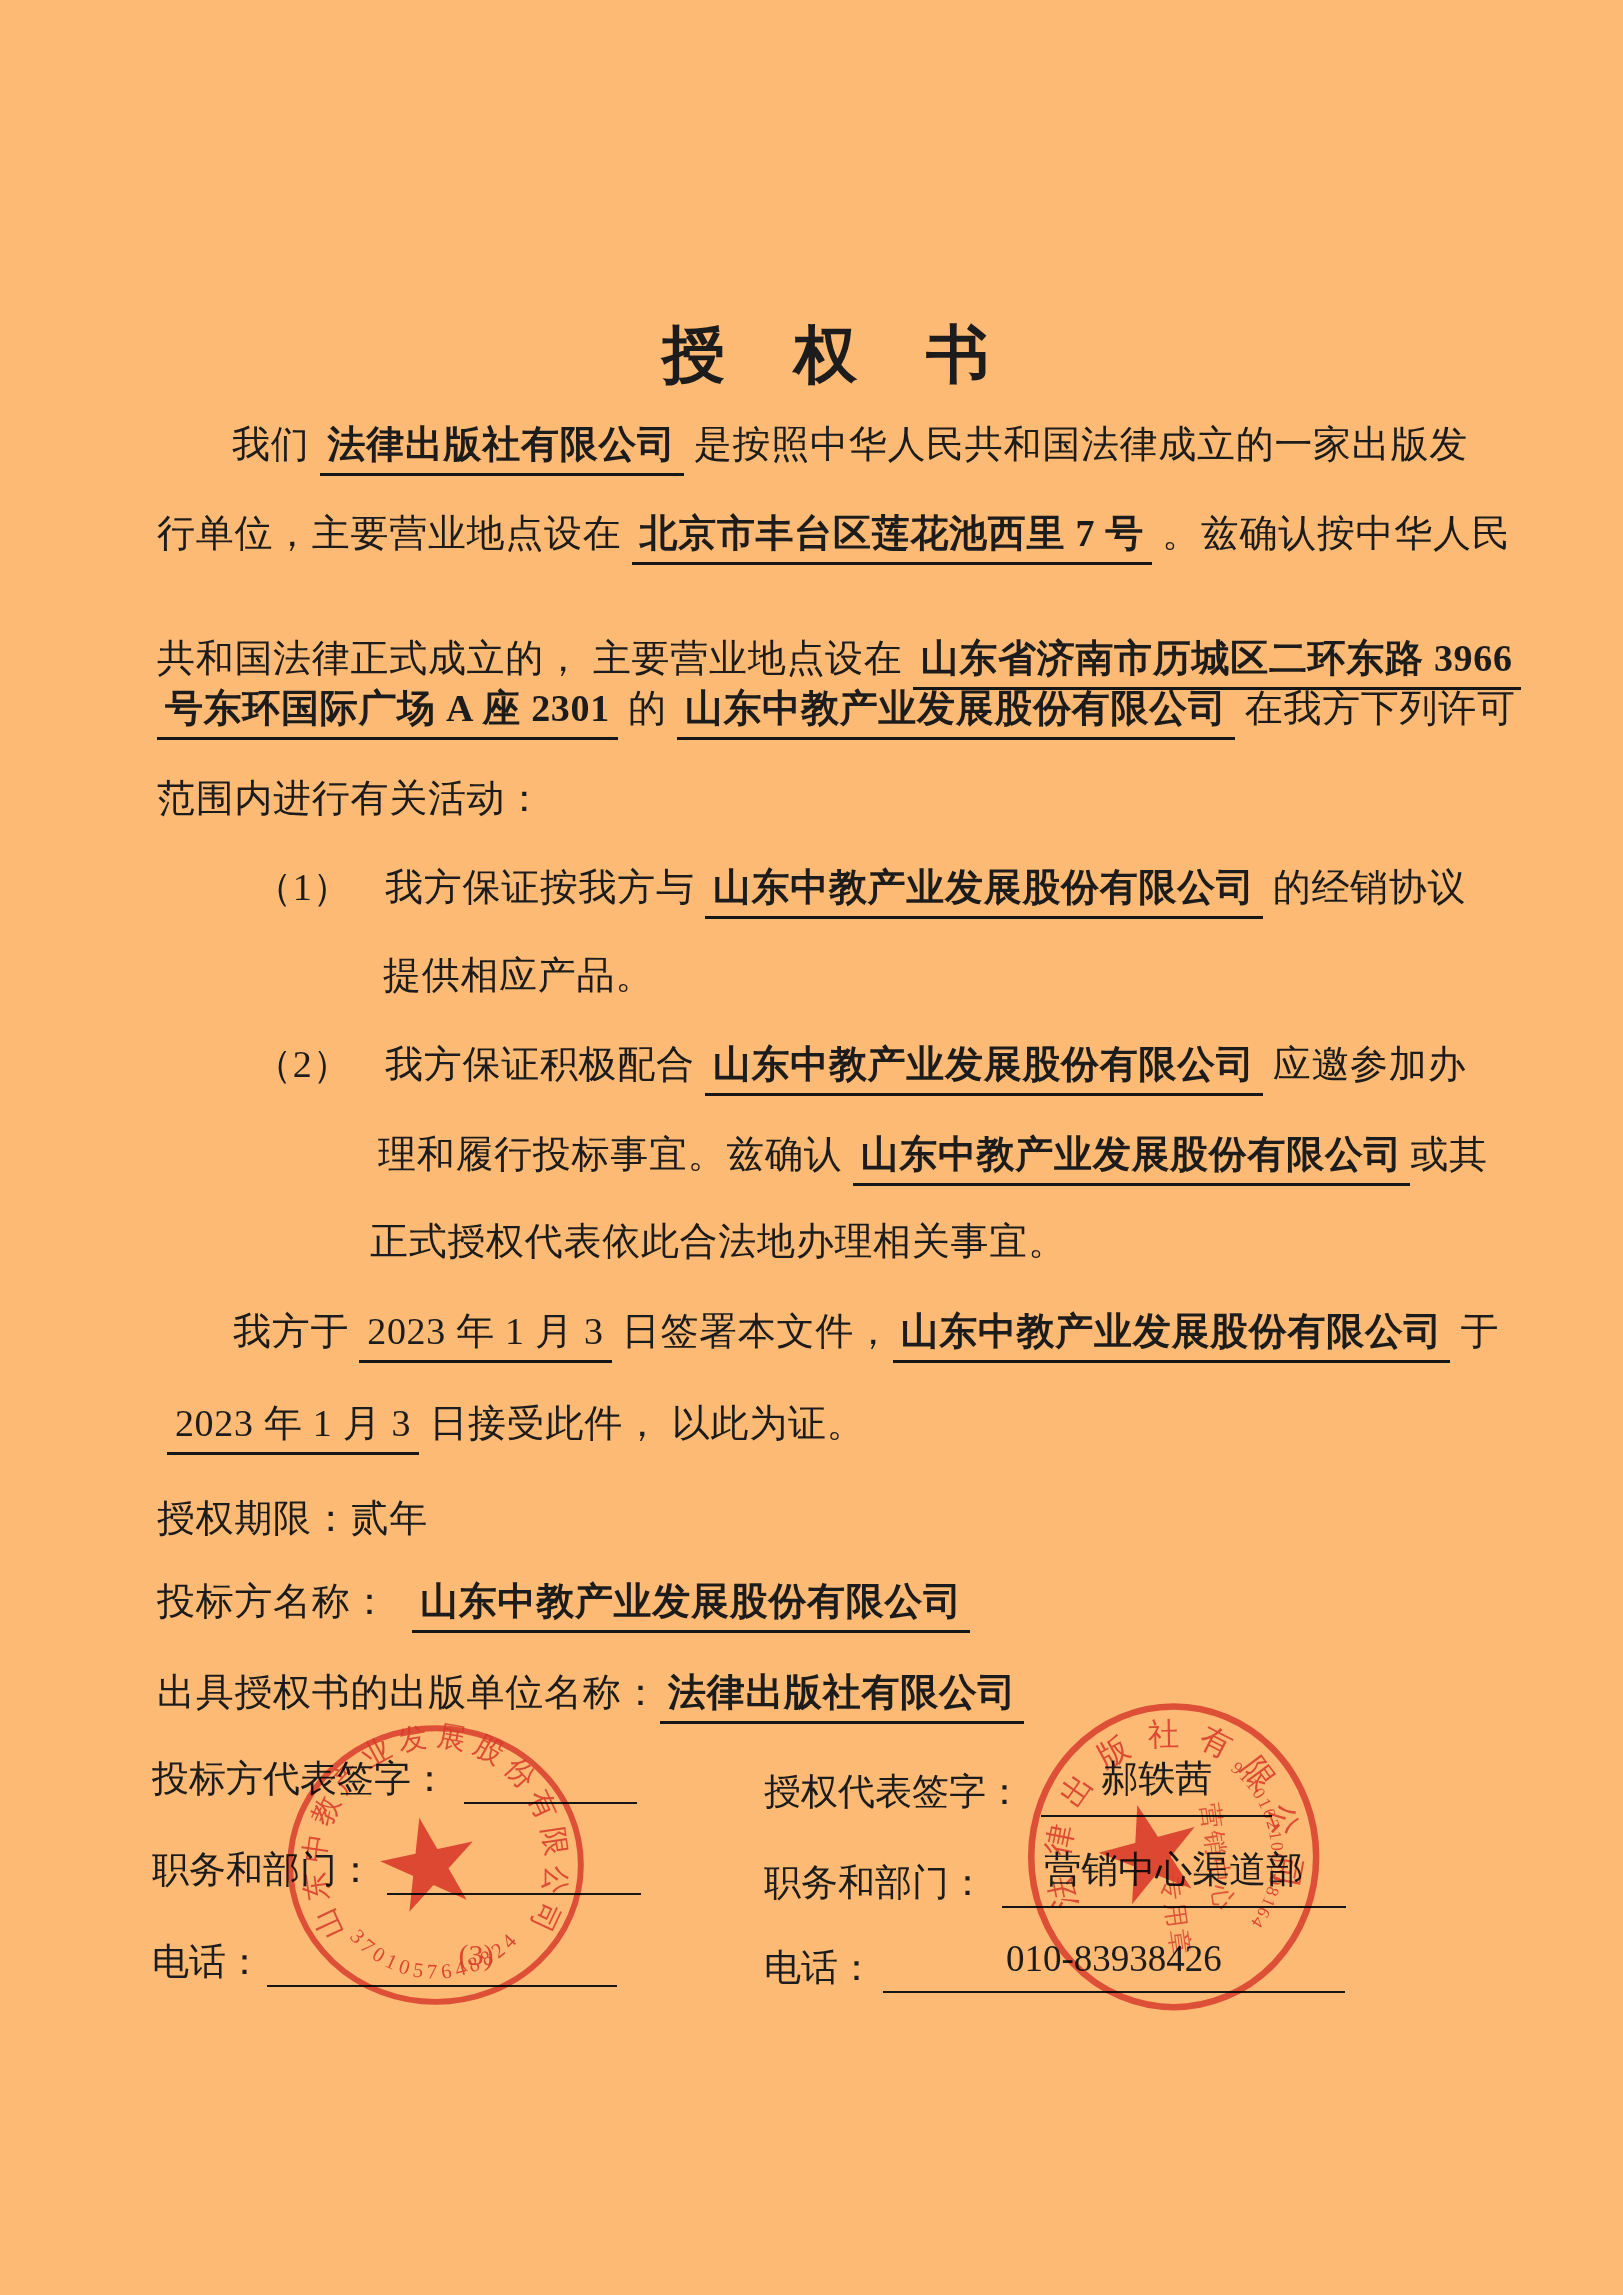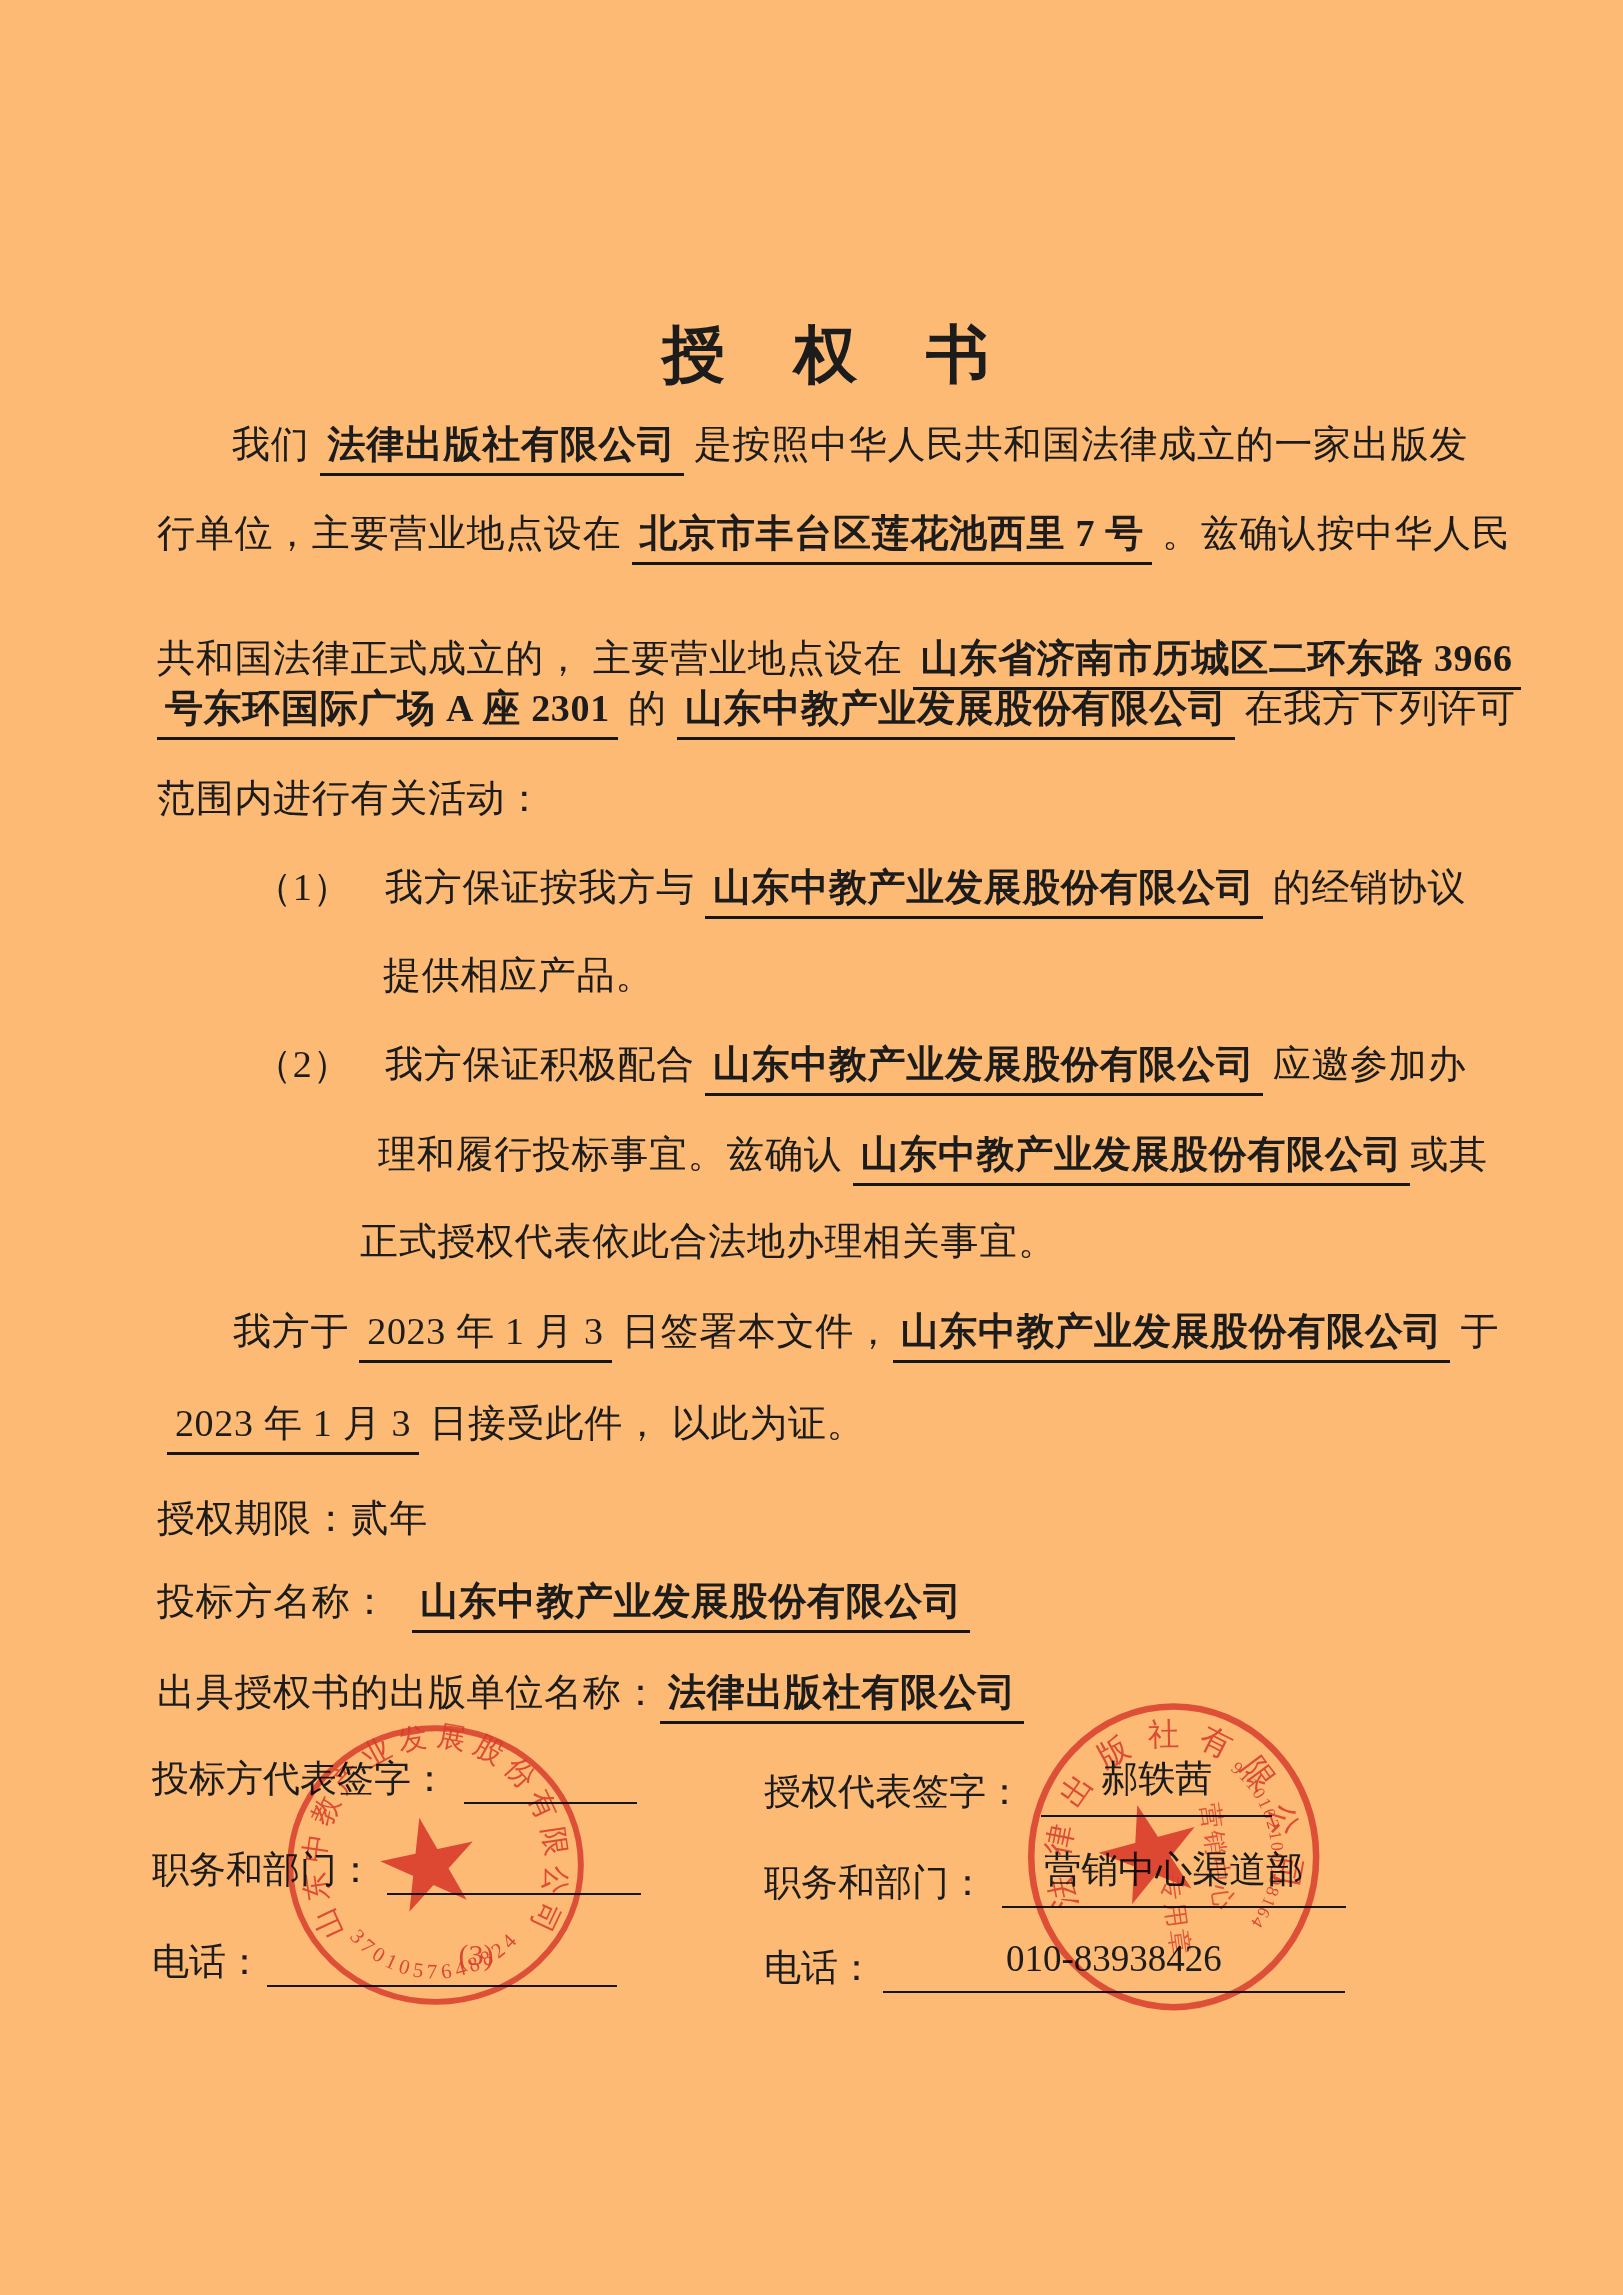--- a/index.html
+++ b/index.html
@@ -61,21 +61,21 @@
   <div class="line" style="top:776px;"><span>范围内进行有关活动：</span></div>
 
   <div class="line" style="top:865px; left:254px;"><span class="item-no">（1）</span><span class="item-gap"></span><span>我方保证按我方与 </span><span class="u b">山东中教产业发展股份有限公司</span><span> 的经销协议</span></div>
 
   <div class="line" style="top:953px; left:383px;"><span>提供相应产品。</span></div>
 
   <div class="line" style="top:1042px; left:254px;"><span class="item-no">（2）</span><span class="item-gap"></span><span>我方保证积极配合 </span><span class="u b">山东中教产业发展股份有限公司</span><span> 应邀参加办</span></div>
 
   <div class="line" style="top:1132px; left:378px;"><span>理和履行投标事宜。兹确认 </span><span class="u b">山东中教产业发展股份有限公司</span><span>或其</span></div>
 
-  <div class="line" style="top:1219px; left:360px;"><span>正式授权代表依此合法地办理相关事宜。</span></div>
+  <div class="line" style="top:1219px; left:370px;"><span>正式授权代表依此合法地办理相关事宜。</span></div>
 
   <div class="line" style="top:1309px; left:233px;"><span>我方于 </span><span class="u">2023 年 1 月 3</span><span> 日签署本文件，</span><span class="u b">山东中教产业发展股份有限公司</span><span> 于</span></div>
 
   <div class="line" style="top:1401px; left:167px;"><span class="u">2023 年 1 月 3</span><span> 日接受此件， 以此为证。</span></div>
 
   <div class="line" style="top:1496px;"><span>授权期限：</span><span>贰年</span></div>
 
   <div class="line" style="top:1579px;"><span>投标方名称：</span><span style="display:inline-block;width:23px;"></span><span class="u b">山东中教产业发展股份有限公司</span></div>
 
   <div class="line" style="top:1670px;"><span>出具授权书的出版单位名称：</span><span class="u b">法律出版社有限公司</span></div>

